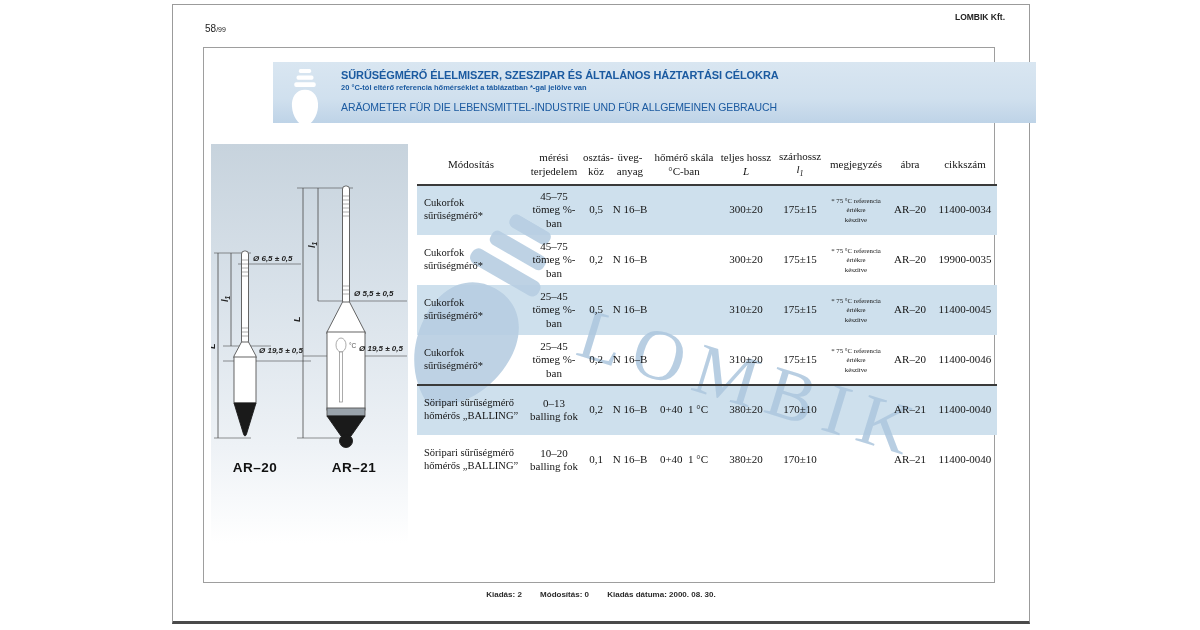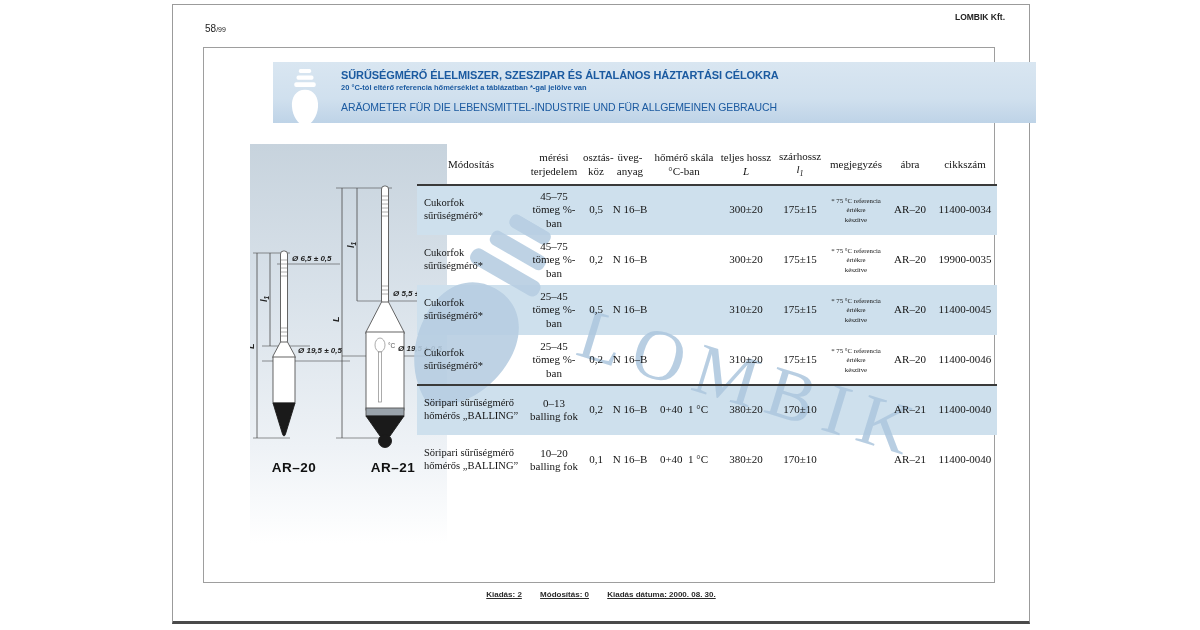--- a/index.html
+++ b/index.html
@@ -17,21 +17,21 @@
   .band{position:absolute;left:21px;top:14px;width:763px;height:61px;
         background:linear-gradient(180deg,#d9e6f1 0%,#d0e0ee 60%,#bed3e7 100%);margin-left:48px;}
   .band-icon{position:absolute;left:15px;top:7px;}
   .band-text{position:absolute;left:68px;top:7px;right:10px;color:#1b5aa0;}
   .band-title{font-size:11px;font-weight:bold;letter-spacing:-.1px;}
   .band-sub{font-size:7.5px;font-weight:bold;margin-top:2px;}
   .band-de{font-size:10.5px;font-weight:normal;margin-top:9px;letter-spacing:-.1px;}
 
   
   .panel{position:absolute;left:7px;top:96px;width:197px;height:434px;
-         background:linear-gradient(180deg,#c7d3dd 0%,#d9e2ea 35%,#eef2f6 70%,#ffffff 92%);margin-left:39px;}
+         background:linear-gradient(180deg,#c7d3dd 0%,#d9e2ea 35%,#eef2f6 70%,#ffffff 92%);}
   .panel svg{position:absolute;left:0;top:0;}
   .dim{font:italic bold 9px "Liberation Sans",sans-serif;fill:#222;}
   .dia{font:italic bold 8px "Liberation Sans",sans-serif;fill:#222;}
   .arlabel{font:bold 13.5px "Liberation Sans",sans-serif;fill:#111;letter-spacing:.5px;}
   .tlabel{font:6.5px "Liberation Sans",sans-serif;fill:#555;}
 
   
   .table-wrap{position:absolute;left:213px;top:96px;width:580px;height:345px;}
   .stripe{position:absolute;left:0;width:100%;height:50px;background:#cee0ed;z-index:0;}
   .hline{position:absolute;left:0;width:100%;height:2px;background:#3a3a3a;z-index:3;}
@@ -46,21 +46,21 @@
 
   
   .watermark{position:absolute;inset:0;z-index:1;pointer-events:none;}
   .wm-logo{position:absolute;left:44px;top:76px;transform:rotate(30deg);transform-origin:50% 12%;opacity:.9;}
   .wm-text{position:absolute;left:176px;top:148px;transform:rotate(17deg);transform-origin:0 0;
            font-family:"Liberation Serif",serif;font-size:72px;letter-spacing:12px;
            color:rgba(171,198,221,.85);white-space:nowrap;}
 
   .footer{position:absolute;left:0;right:0;bottom:22px;text-align:center;
           font-size:8px;font-weight:bold;color:#2b2b2b;}
-  .footer span{margin:12px 8px;text-decoration:underline;}
+  .footer span{margin:12px 8px;}
 </style>
 </head>
 <body>
 
 <div class="canvas">
   <div class="page">
 
     <div class="page-num"><span>58</span><span class="sub">/99</span></div>
     <div class="company">LOMBIK Kft.</div>
 

